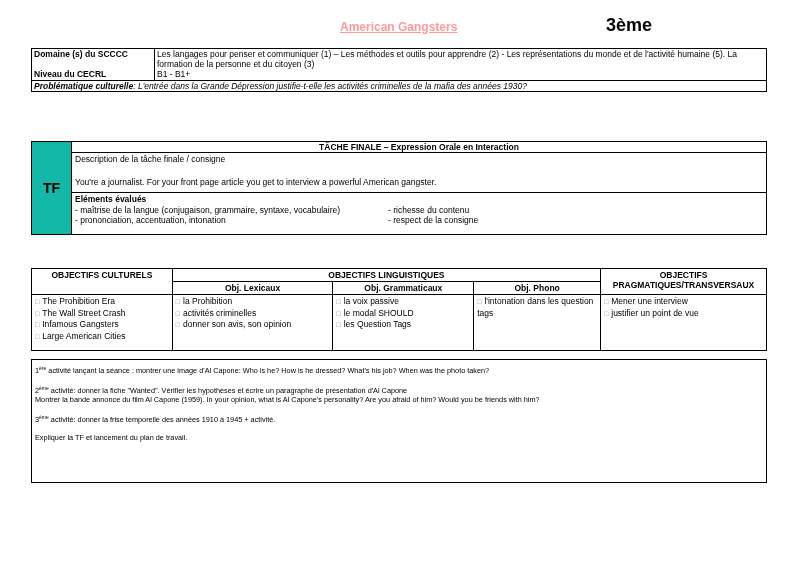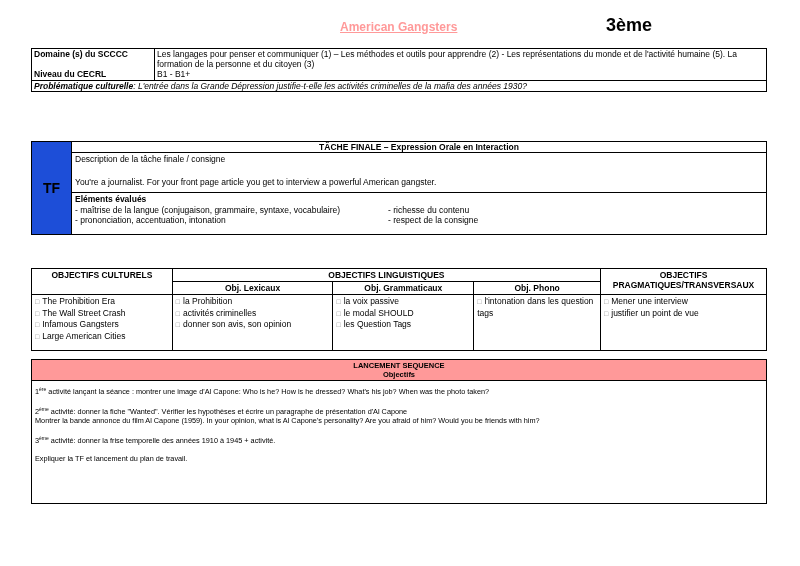--- a/index.html
+++ b/index.html
@@ -22,21 +22,21 @@
     .info { left: 31px; top: 48px; width: 736px; border: 1px solid #000; }
     .info td { padding: 0 2px; line-height: 10.2px; font-size: 8.5px; }
     .info .lbl { width: 123px; font-weight: bold; border-right: 1px solid #000; }
     .info .last td { border-top: 1px solid #000; }
     .info .italic { font-style: italic; }
     .info .italic b { font-weight: bold; }
 
     
     .tf { left: 31px; top: 141px; width: 736px; border: 1px solid #000; }
     .tf .tfcell {
-      width: 40px; background: #1d4ed8; font-size: 14px; font-weight: bold;
+      width: 40px; background: #14b8a6; font-size: 14px; font-weight: bold;
       vertical-align: middle; text-align: center; border-right: 1px solid #000;
     }
     .tf .head { text-align: center; font-weight: bold; height: 11px; line-height: 10px; border-bottom: 1px solid #000; padding: 0 2px; }
     .tf .desc { padding: 1px 3px; height: 40px; border-bottom: 1px solid #000; line-height: 11px; }
     .tf .desc .h { font-weight: normal; }
     .tf .desc .txt { margin-top: 12px; }
     .tf .elem { padding: 1px 3px; height: 42px; line-height: 10.5px; }
     .tf .elem .h { font-weight: bold; }
     .tf .cols { display: flex; }
     .tf .cols .c1 { width: 313px; }
@@ -148,26 +148,20 @@
     <td>
       <div class="item">Mener une interview</div>
       <div class="item">justifier un point de vue</div>
     </td>
   </tr>
 </tbody>
   </table>
 
 <table class="lanc">
   <tbody>
-      <tr>
-    <td class="head">
-      <div>LANCEMENT SEQUENCE</div>
-      <div>Objectifs</div>
-    </td>
-  </tr>
   <tr>
     <td class="body">
       <p><span>1</span><sup>ère</sup><span> activité lançant la séance : montrer une image d'Al Capone: Who is he? How is he dressed? What's his job? When was the photo taken?</span></p>
       <p><span>2</span><sup>ème</sup><span> activité: donner la fiche "Wanted". Vérifier les hypothèses et écrire un paragraphe de présentation d'Al Capone</span><br><span>Montrer la bande annonce du film Al Capone (1959). In your opinion, what is Al Capone's personality? Are you afraid of him? Would you be friends with him?</span></p>
       <p><span>3</span><sup>ème</sup><span> activité: donner la frise temporelle des années 1910 à 1945 + activité.</span></p>
       <p>Expliquer la TF et lancement du plan de travail.</p>
     </td>
   </tr>
 </tbody>
   </table>

